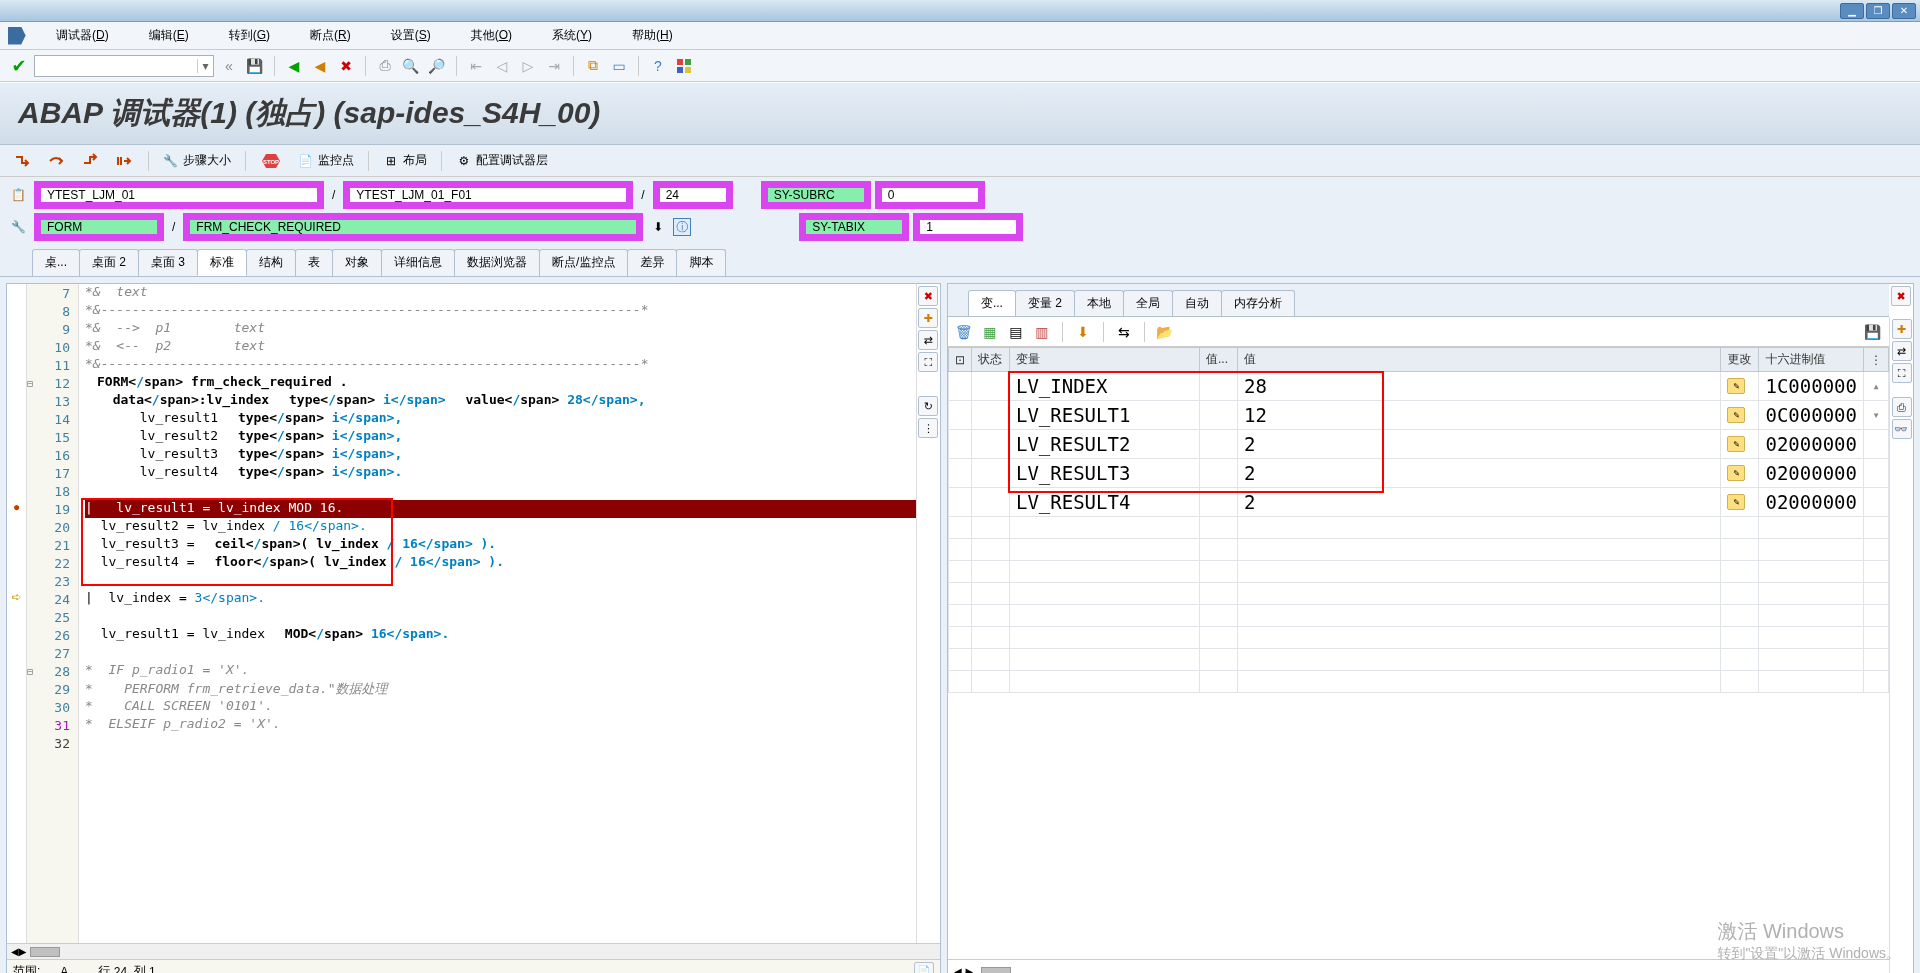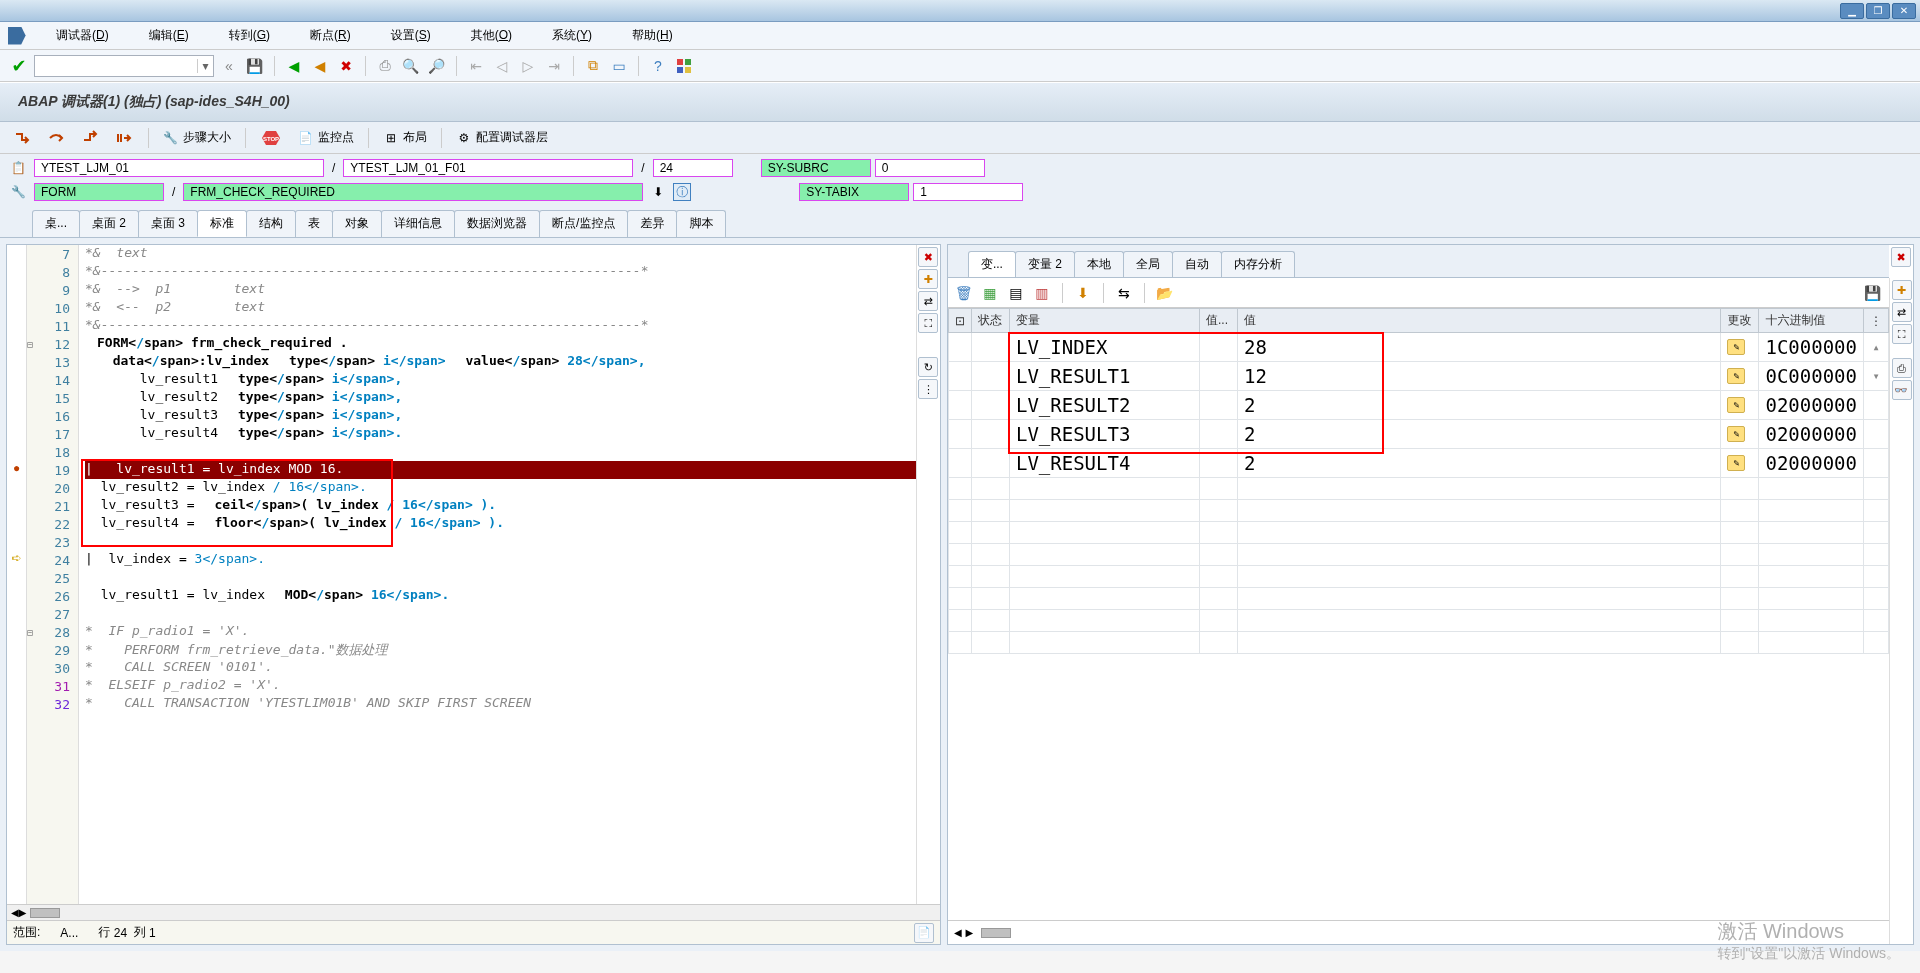--- a/index.html
+++ b/index.html
@@ -19,32 +19,32 @@
 
 .toolbar1 { height: 32px; background: #f2f6fb; border-bottom: 1px solid #ccc; display: flex; align-items: center; padding: 0 8px; gap: 4px; }
 .tb-btn { width: 22px; height: 22px; border: 1px solid transparent; border-radius: 3px; display: flex; align-items: center; justify-content: center; cursor: pointer; font-size: 14px; }
 .tb-sep { width: 1px; height: 20px; background: #ccc; margin: 0 4px; }
 .tb-field { width: 180px; height: 22px; border: 1px solid #a8b0bc; background: #fff; display: flex; align-items: center; }
 .tb-field-dd { width: 16px; text-align: center; color: #666; border-left: 1px solid #ccc; }
 
 .green-check { color: #00a000; font-size: 18px; }
 
 
-.page-title { padding: 10px 18px; font-size: 14px; font-weight: bold; font-style: italic; color: #3a3a3a; background: linear-gradient(#e6eef7, #d0dde8); border-top: 1px solid #fff; border-bottom: 1px solid #b0c0d0; }
+.page-title { padding: 10px 18px; font-size: 30px; font-weight: bold; font-style: italic; color: #3a3a3a; background: linear-gradient(#e6eef7, #d0dde8); border-top: 1px solid #fff; border-bottom: 1px solid #b0c0d0; }
 
 
 .toolbar2 { height: 32px; background: #eaf0f7; display: flex; align-items: center; padding: 0 8px; gap: 4px; border-bottom: 1px solid #ccc; }
 .tb2-item { display: flex; align-items: center; gap: 4px; padding: 2px 6px; cursor: pointer; }
 .tb2-icon { width: 16px; height: 16px; display: inline-flex; align-items: center; justify-content: center; }
 
 
 .info-row { display: flex; padding: 4px 8px; gap: 4px; background: #eaf0f7; align-items: center; }
 .info-row2 { display: flex; padding: 0 8px 4px 8px; gap: 4px; background: #eaf0f7; align-items: center; }
 .info-icon { width: 22px; height: 20px; display: flex; align-items: center; justify-content: center; }
-.info-field { height: 18px; border: 1px solid #d946ef; background: #fff; padding: 2px 6px; display: flex; align-items: center; }
+.info-field { height: 28px; border: 7px solid #d946ef; background: #fff; padding: 2px 6px; display: flex; align-items: center; }
 .info-field.ro { background: #86efac; }
 
 
 .tabstrip { display: flex; background: #eaf0f7; padding: 4px 8px 0 32px; gap: 0; border-bottom: 1px solid #b0c0d0; }
 .tab { padding: 4px 12px; background: #f0f4f9; border: 1px solid #b0c0d0; border-bottom: none; margin-right: -1px; cursor: pointer; border-radius: 3px 3px 0 0; }
 .tab.active { background: #fff; border-bottom: 1px solid #fff; position: relative; z-index: 1; }
 
 
 .main-split { display: flex; background: #eaf0f7; height: calc(100vh - 260px); padding: 6px; gap: 6px; }
 .left-pane, .right-pane { background: #fff; border: 1px solid #b0c0d0; display: flex; flex-direction: column; }
@@ -376,21 +376,21 @@
           <div class="bp">
             <span></span>
             <span style="color: rgb(64, 128, 160);">30</span>
           </div>
           <div class="bp">
             <span></span>
             <span style="color: #a21caf;">31</span>
           </div>
           <div class="bp">
             <span></span>
-            <span style="color: #6d28d9;">32</span>
+            <span style="color: #404040;">32</span>
           </div>
         </div>
       <div class="code" id="code-body">
           <div class="code-line"><span class="cmt">*&amp;  text</span></div>
           <div class="code-line"><span class="cmt">*&amp;---------------------------------------------------------------------*</span></div>
           <div class="code-line"><span class="cmt">*&amp;  --&gt;  p1        text</span></div>
           <div class="code-line"><span class="cmt">*&amp;  &lt;--  p2        text</span></div>
           <div class="code-line"><span class="cmt">*&amp;---------------------------------------------------------------------*</span></div>
           <div class="code-line"><span class="kw">FORM&lt;<span class="op">/</span>span&gt; frm_check_required .</span></div>
           <div class="code-line">  <span class="kw">data&lt;<span class="op">/</span>span&gt;:lv_index <span class="kw">type&lt;<span class="op">/</span>span&gt; <span class="op">i&lt;<span class="op">/</span>span&gt; <span class="kw">value&lt;<span class="op">/</span>span&gt; <span class="num">28&lt;<span class="op">/</span>span&gt;,</span></span></span></span></span></div>
@@ -405,21 +405,20 @@
           <div class="code-line">  lv_result4 = <span class="kw">floor&lt;<span class="op">/</span>span&gt;( lv_index <span class="op">/</span> <span class="num">16&lt;<span class="op">/</span>span&gt; ).</span></span></div>
           <div class="code-line"></div>
           <div class="code-line">|  lv_index = <span class="num">3&lt;<span class="op">/</span>span&gt;.</span></div>
           <div class="code-line"></div>
           <div class="code-line">  lv_result1 = lv_index <span class="kw">MOD&lt;<span class="op">/</span>span&gt; <span class="num">16&lt;<span class="op">/</span>span&gt;.</span></span></div>
           <div class="code-line"></div>
           <div class="code-line"><span class="cmt">*  IF p_radio1 = 'X'.</span></div>
           <div class="code-line"><span class="cmt">*    PERFORM frm_retrieve_data."数据处理</span></div>
           <div class="code-line"><span class="cmt">*    CALL SCREEN '0101'.</span></div>
           <div class="code-line"><span class="cmt">*  ELSEIF p_radio2 = 'X'.</span></div>
-          <div class="code-line"><span class="cmt">*    CALL TRANSACTION 'YTESTLIM01B' AND SKIP FIRST SCREEN</span></div>
         </div>
       <div class="side-tools">
         <span class="side-btn" style="color:#c00">✖</span>
         <span class="side-btn" style="color:#d08000">✚</span>
         <span class="side-btn">⇄</span>
         <span class="side-btn">⛶</span>
         <div style="height:20px"></div>
         <span class="side-btn">↻</span>
         <span class="side-btn">⋮</span>
       </div>

